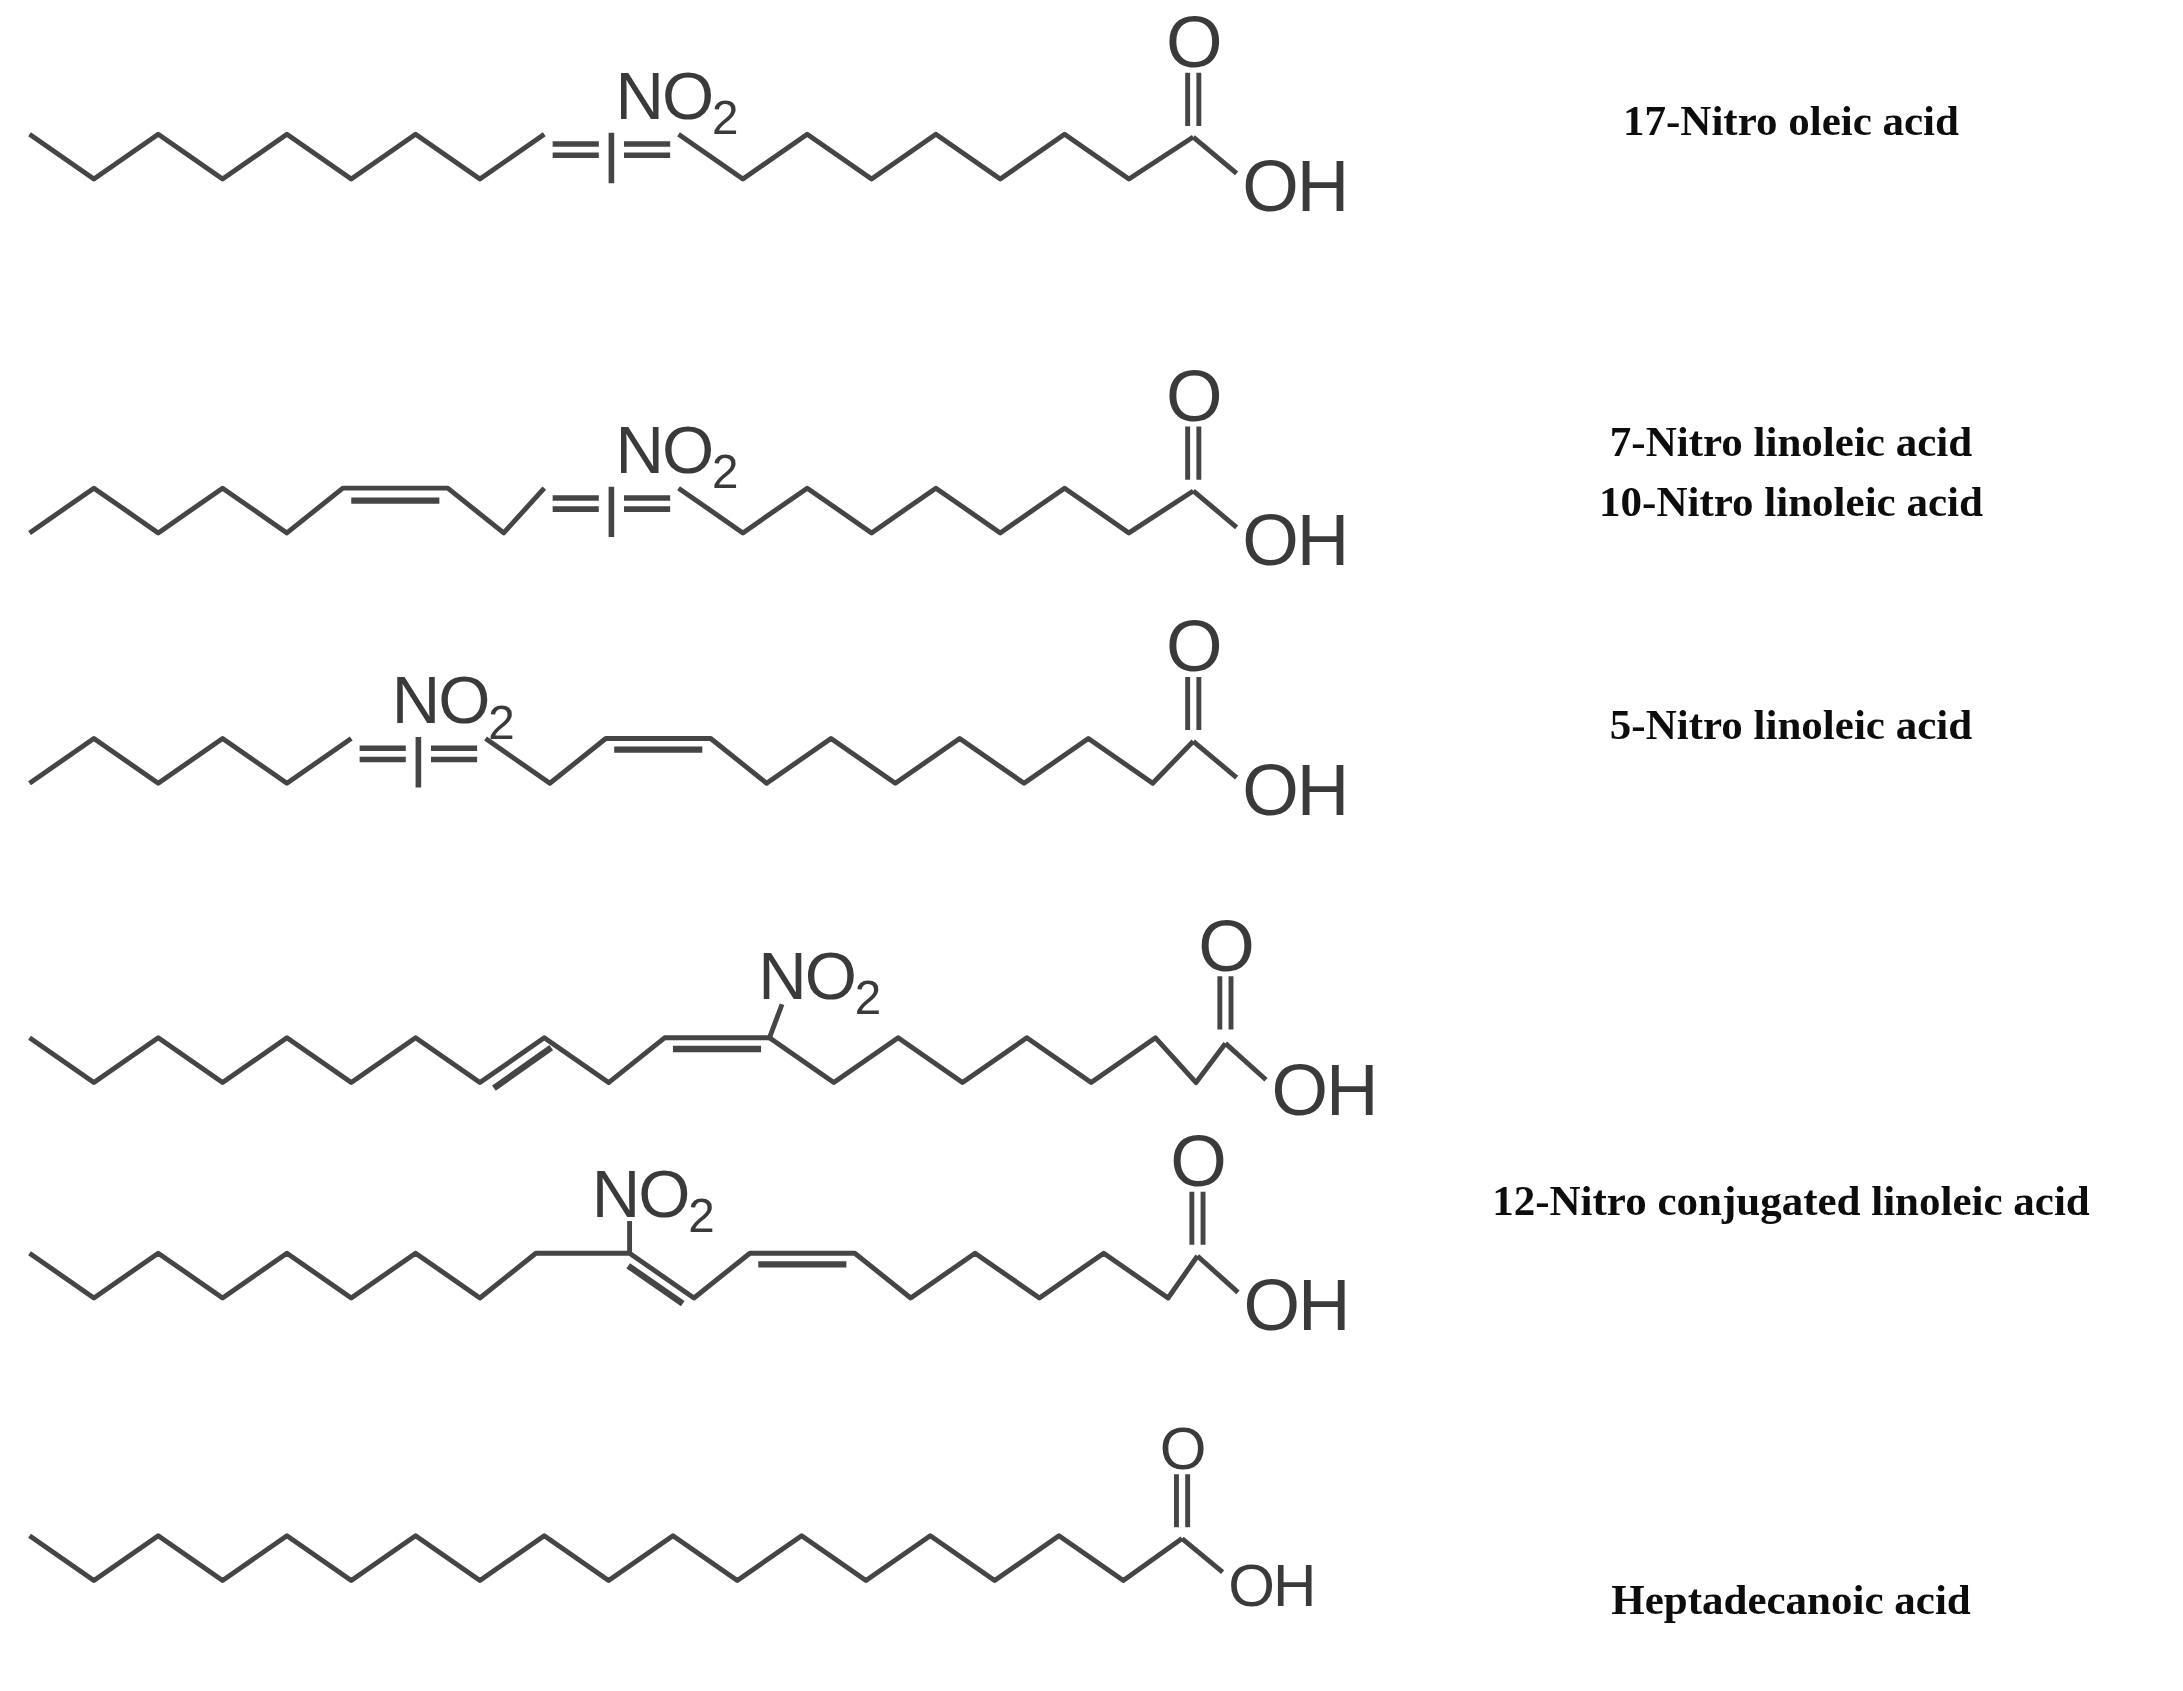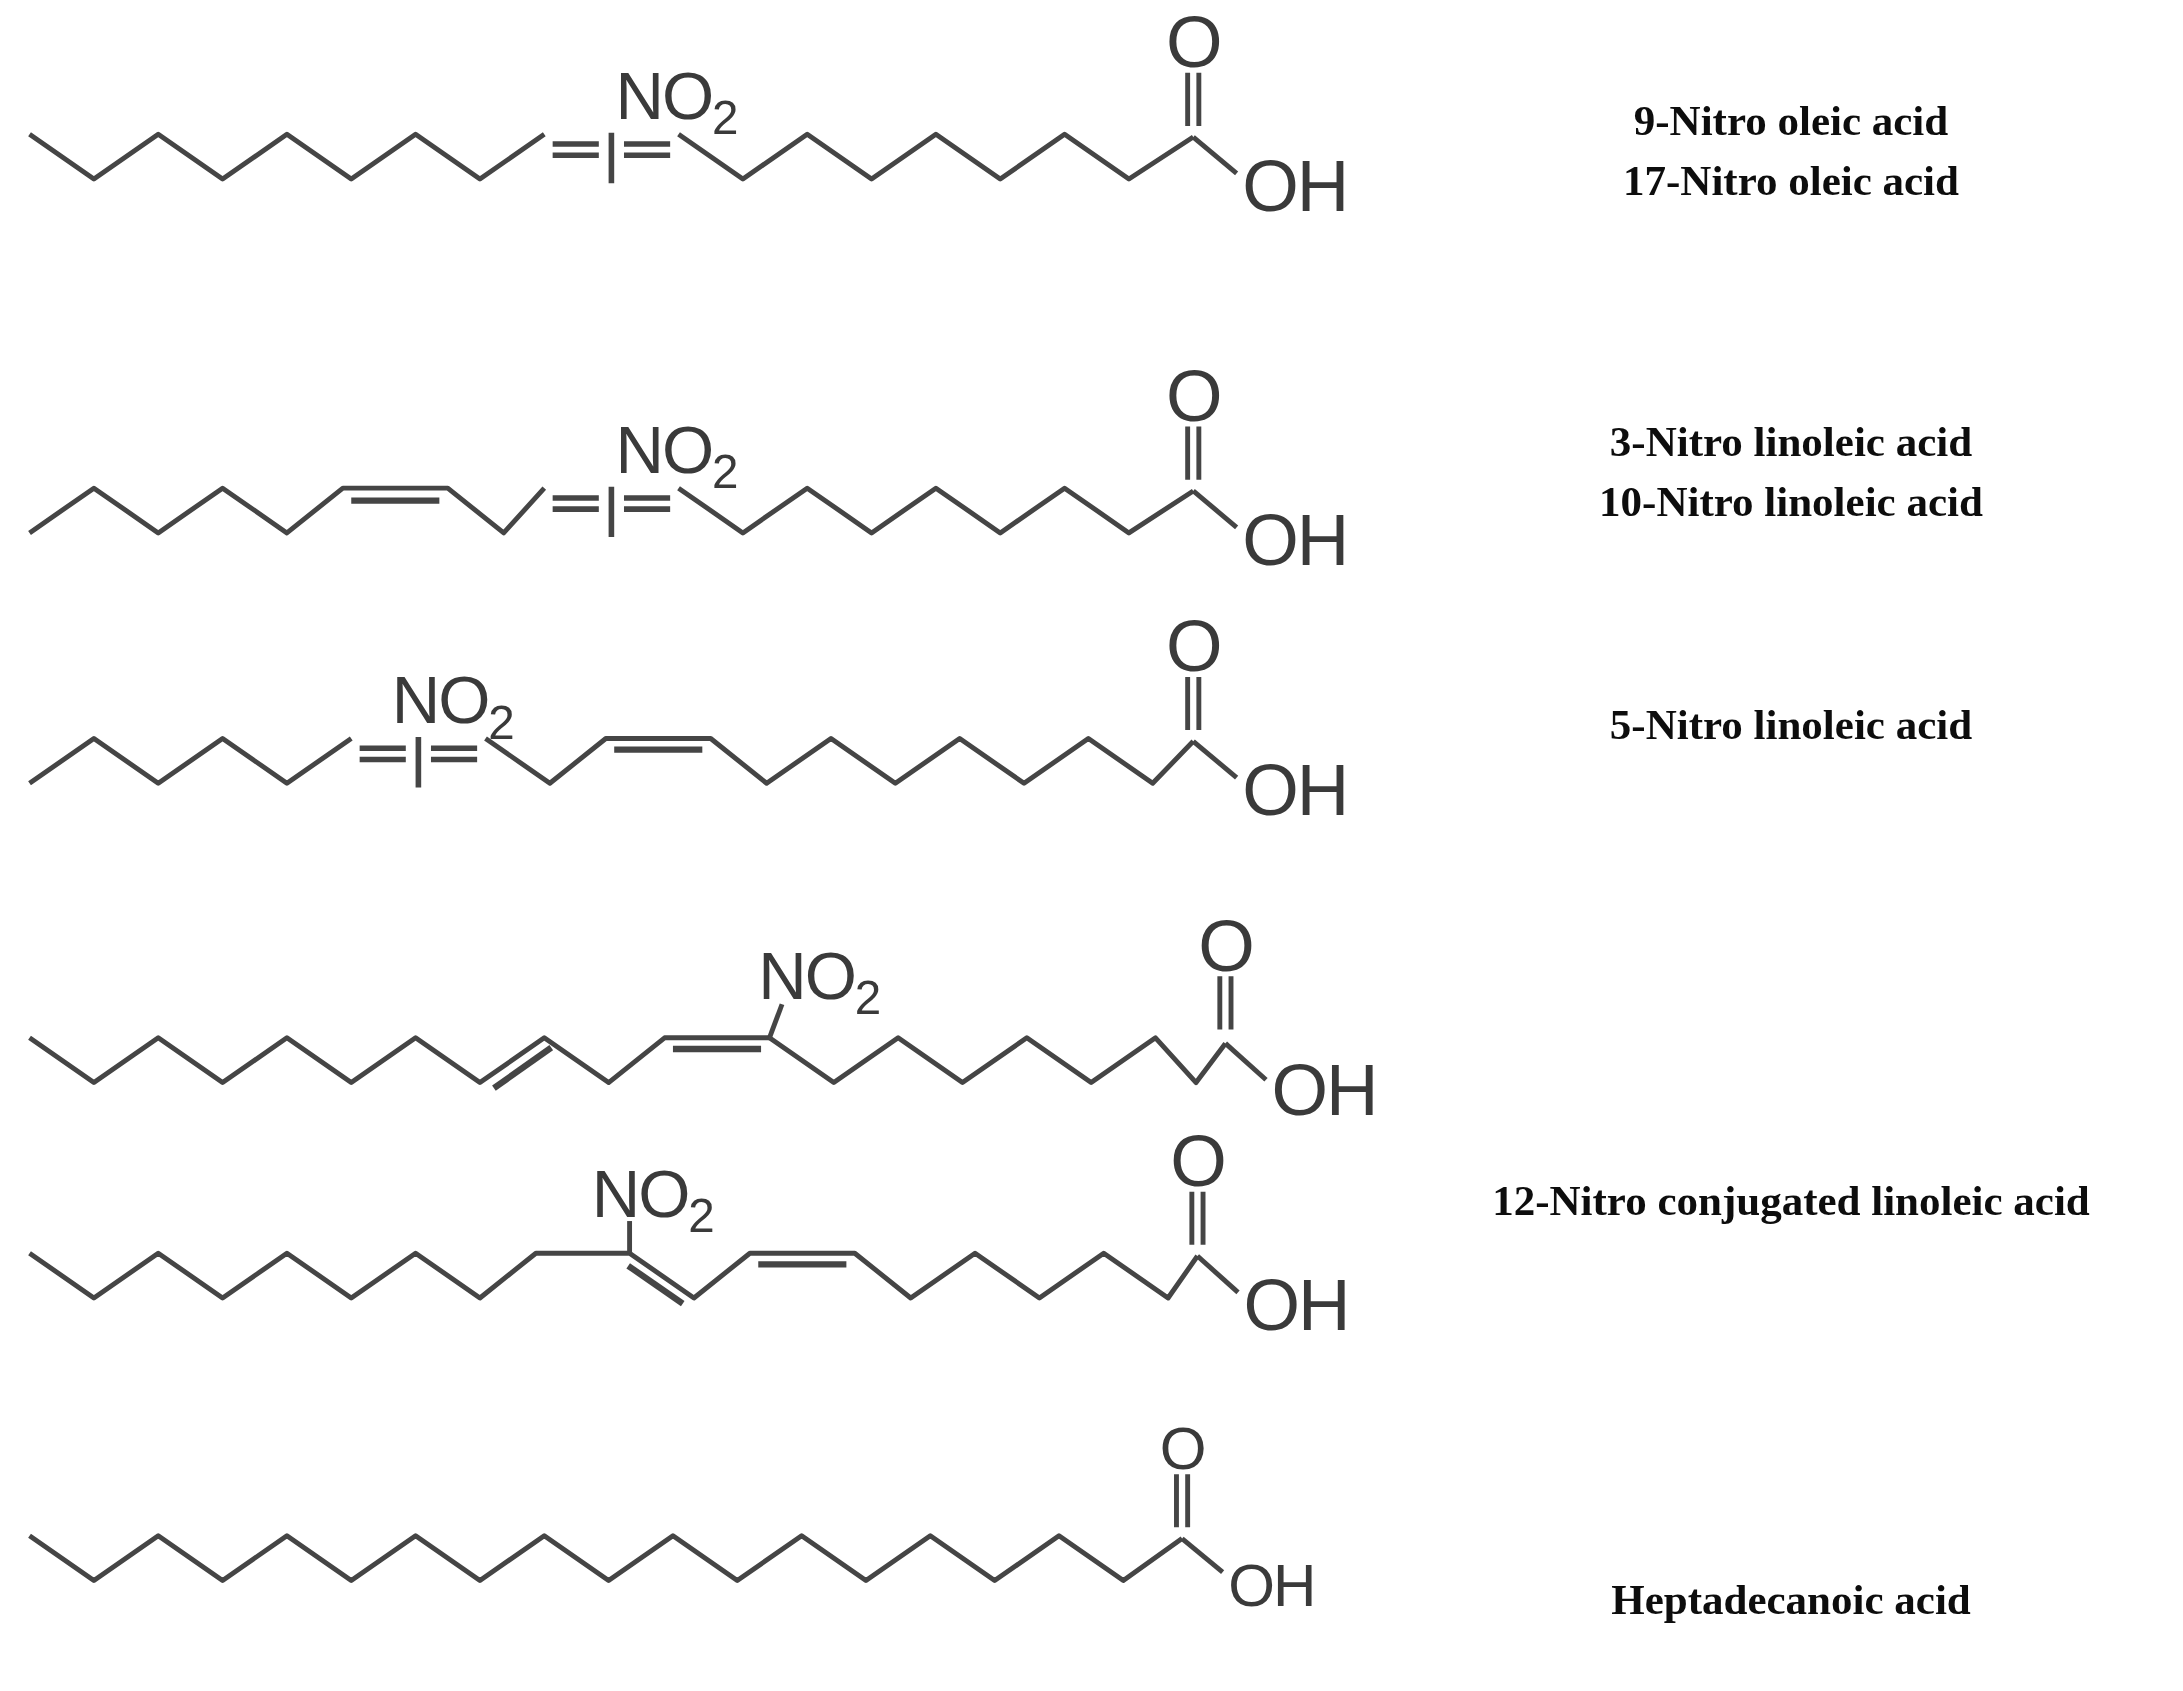--- a/index.html
+++ b/index.html
@@ -104,25 +104,24 @@
     <g>
       <path class="bond" d="M42 2196 L134 2260 L226 2196 L318 2260 L410 2196 L502 2260 L594 2196 L686 2260 L778 2196 L870 2260 L962 2196 L1054 2260 L1146 2196 L1238 2260 L1330 2196 L1422 2260 L1514 2196 L1606 2260 L1690 2200"></path>
       <path class="bond" d="M1682 2184 V2108 M1698 2184 V2108"></path>
       <path class="bond" d="M1690 2200 L1748 2248"></path>
       <text class="atom atom-sm" x="1690" y="2100" text-anchor="middle">O</text>
       <text class="atom atom-sm" x="1756" y="2296">OH</text>
     </g>
   </svg>
 
   <div class="name-label" style="top:91px">
-    <div class="name-line">9-Nitro oleic acid</div>
     <div class="name-line">17-Nitro oleic acid</div>
   </div>
   <div class="name-label" style="top:412px">
-    <div class="name-line">3-Nitro linoleic acid</div>
+    <div class="name-line">7-Nitro linoleic acid</div>
     <div class="name-line">10-Nitro linoleic acid</div>
   </div>
   <div class="name-label" style="top:695px">
     <div class="name-line">5-Nitro linoleic acid</div>
   </div>
   <div class="name-label" style="top:1171px">
     <div class="name-line">12-Nitro conjugated linoleic acid</div>
   </div>
   <div class="name-label" style="top:1570px">
     <div class="name-line">Heptadecanoic acid</div>

